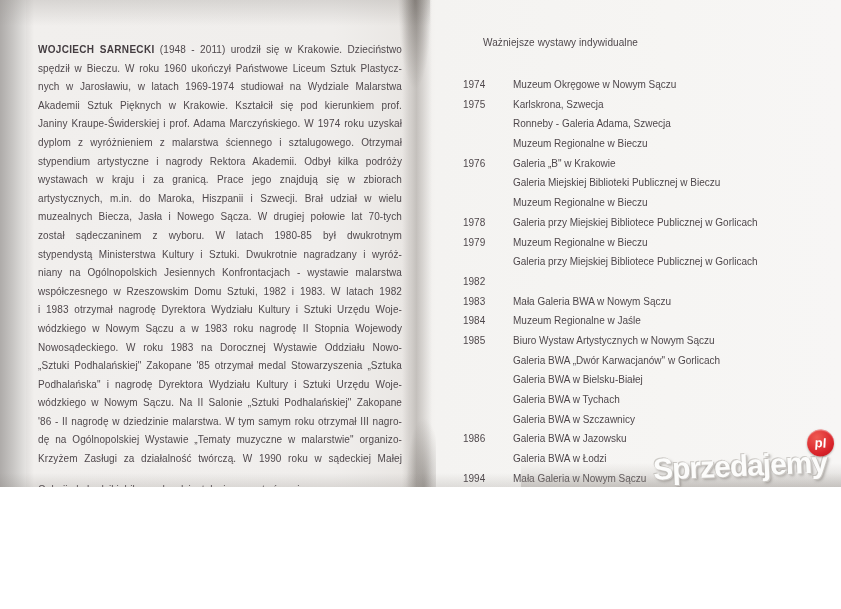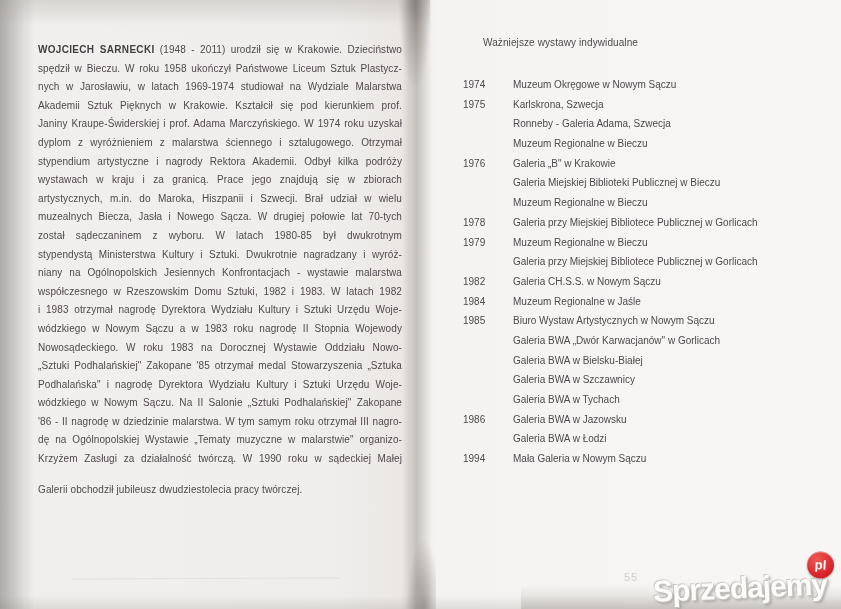--- a/index.html
+++ b/index.html
@@ -1,17 +1,17 @@
 <!DOCTYPE html>
 <html><head>
 <meta charset="utf-8">
 <style>
   html,body{margin:0;padding:0;background:#ffffff;}
   #photo{
-    position:relative;width:841px;height:609px;overflow:hidden;
+    position:relative;width:841px;height:487px;overflow:hidden;
     background:#f6f5f3;
     font-family:"Liberation Sans","DejaVu Sans",sans-serif;
   }
   
   .page{position:absolute;top:0;bottom:0;}
   #left-page{left:26px;width:384px;background:linear-gradient(to right,#f1efed 0%,#f0eeec 80%,#e9e6e3 100%);}
   #right-page{left:410px;right:0;background:linear-gradient(to right,#ece9e6 0%,#f4f3f1 6%,#f6f5f3 60%,#f7f6f5 100%);}
   
   #left-edge{position:absolute;left:0;top:0;bottom:0;width:34px;
     background:linear-gradient(to right,#aeaba9 0%,#c9c7c5 40%,rgba(240,238,236,0) 100%);}
@@ -63,21 +63,21 @@
   <div class="page" id="right-page"></div>
   <div id="left-edge"></div>
   <div id="top-shade"></div>
   <div id="gutter-shadow"></div>
   <div id="gutter-top"></div>
   <div id="gutter-bottom"></div>
   <div id="crease-line"></div>
 
   <div id="bio">
       <div class="bio-line"><b>WOJCIECH SARNECKI</b> (1948 - 2011) urodził się w Krakowie. Dzieciństwo</div>
-      <div class="bio-line">spędził w Bieczu. W roku 1958 ukończył Państwowe Liceum Sztuk Plastycz-</div>
+      <div class="bio-line">spędził w Bieczu. W roku 1960 ukończył Państwowe Liceum Sztuk Plastycz-</div>
       <div class="bio-line">nych w Jarosławiu, w latach 1969-1974 studiował na Wydziale Malarstwa</div>
       <div class="bio-line">Akademii Sztuk Pięknych w Krakowie. Kształcił się pod kierunkiem prof.</div>
       <div class="bio-line">Janiny Kraupe-Świderskiej i prof. Adama Marczyńskiego. W 1974 roku uzyskał</div>
       <div class="bio-line">dyplom z wyróżnieniem z malarstwa ściennego i sztalugowego. Otrzymał</div>
       <div class="bio-line">stypendium artystyczne i nagrody Rektora Akademii. Odbył kilka podróży</div>
       <div class="bio-line">wystawach w kraju i za granicą. Prace jego znajdują się w zbiorach</div>
       <div class="bio-line">artystycznych, m.in. do Maroka, Hiszpanii i Szwecji. Brał udział w wielu</div>
       <div class="bio-line">muzealnych Biecza, Jasła i Nowego Sącza. W drugiej połowie lat 70-tych</div>
       <div class="bio-line">został sądeczaninem z wyboru. W latach 1980-85 był dwukrotnym</div>
       <div class="bio-line">stypendystą Ministerstwa Kultury i Sztuki. Dwukrotnie nagradzany i wyróż-</div>
@@ -132,45 +132,48 @@
       <div class="exh-row">
         <span class="exh-year">1979</span>
         <span class="exh-entry">Muzeum Regionalne w Bieczu</span>
       </div>
       <div class="exh-row">
         <span class="exh-year"></span>
         <span class="exh-entry">Galeria przy Miejskiej Bibliotece Publicznej w Gorlicach</span>
       </div>
       <div class="exh-row">
         <span class="exh-year">1982</span>
-        <span class="exh-entry">Galeria CH.S.S. w Nowym Sączu</span>
+      </div>
+      <div class="exh-row">
+        <span class="exh-year">1983</span>
+        <span class="exh-entry">Mała Galeria BWA w Nowym Sączu</span>
       </div>
       <div class="exh-row">
         <span class="exh-year">1984</span>
         <span class="exh-entry">Muzeum Regionalne w Jaśle</span>
       </div>
       <div class="exh-row">
         <span class="exh-year">1985</span>
         <span class="exh-entry">Biuro Wystaw Artystycznych w Nowym Sączu</span>
       </div>
       <div class="exh-row">
         <span class="exh-year"></span>
         <span class="exh-entry">Galeria BWA „Dwór Karwacjanów" w Gorlicach</span>
       </div>
       <div class="exh-row">
         <span class="exh-year"></span>
         <span class="exh-entry">Galeria BWA w Bielsku-Białej</span>
       </div>
       <div class="exh-row">
         <span class="exh-year"></span>
-        <span class="exh-entry">Galeria BWA w Szczawnicy</span>
+        <span class="exh-entry">Galeria BWA w Tychach</span>
       </div>
       <div class="exh-row">
         <span class="exh-year"></span>
-        <span class="exh-entry">Galeria BWA w Tychach</span>
+        <span class="exh-entry">Galeria BWA w Szczawnicy</span>
       </div>
       <div class="exh-row">
         <span class="exh-year">1986</span>
         <span class="exh-entry">Galeria BWA w Jazowsku</span>
       </div>
       <div class="exh-row">
         <span class="exh-year"></span>
         <span class="exh-entry">Galeria BWA w Łodzi</span>
       </div>
       <div class="exh-row">

